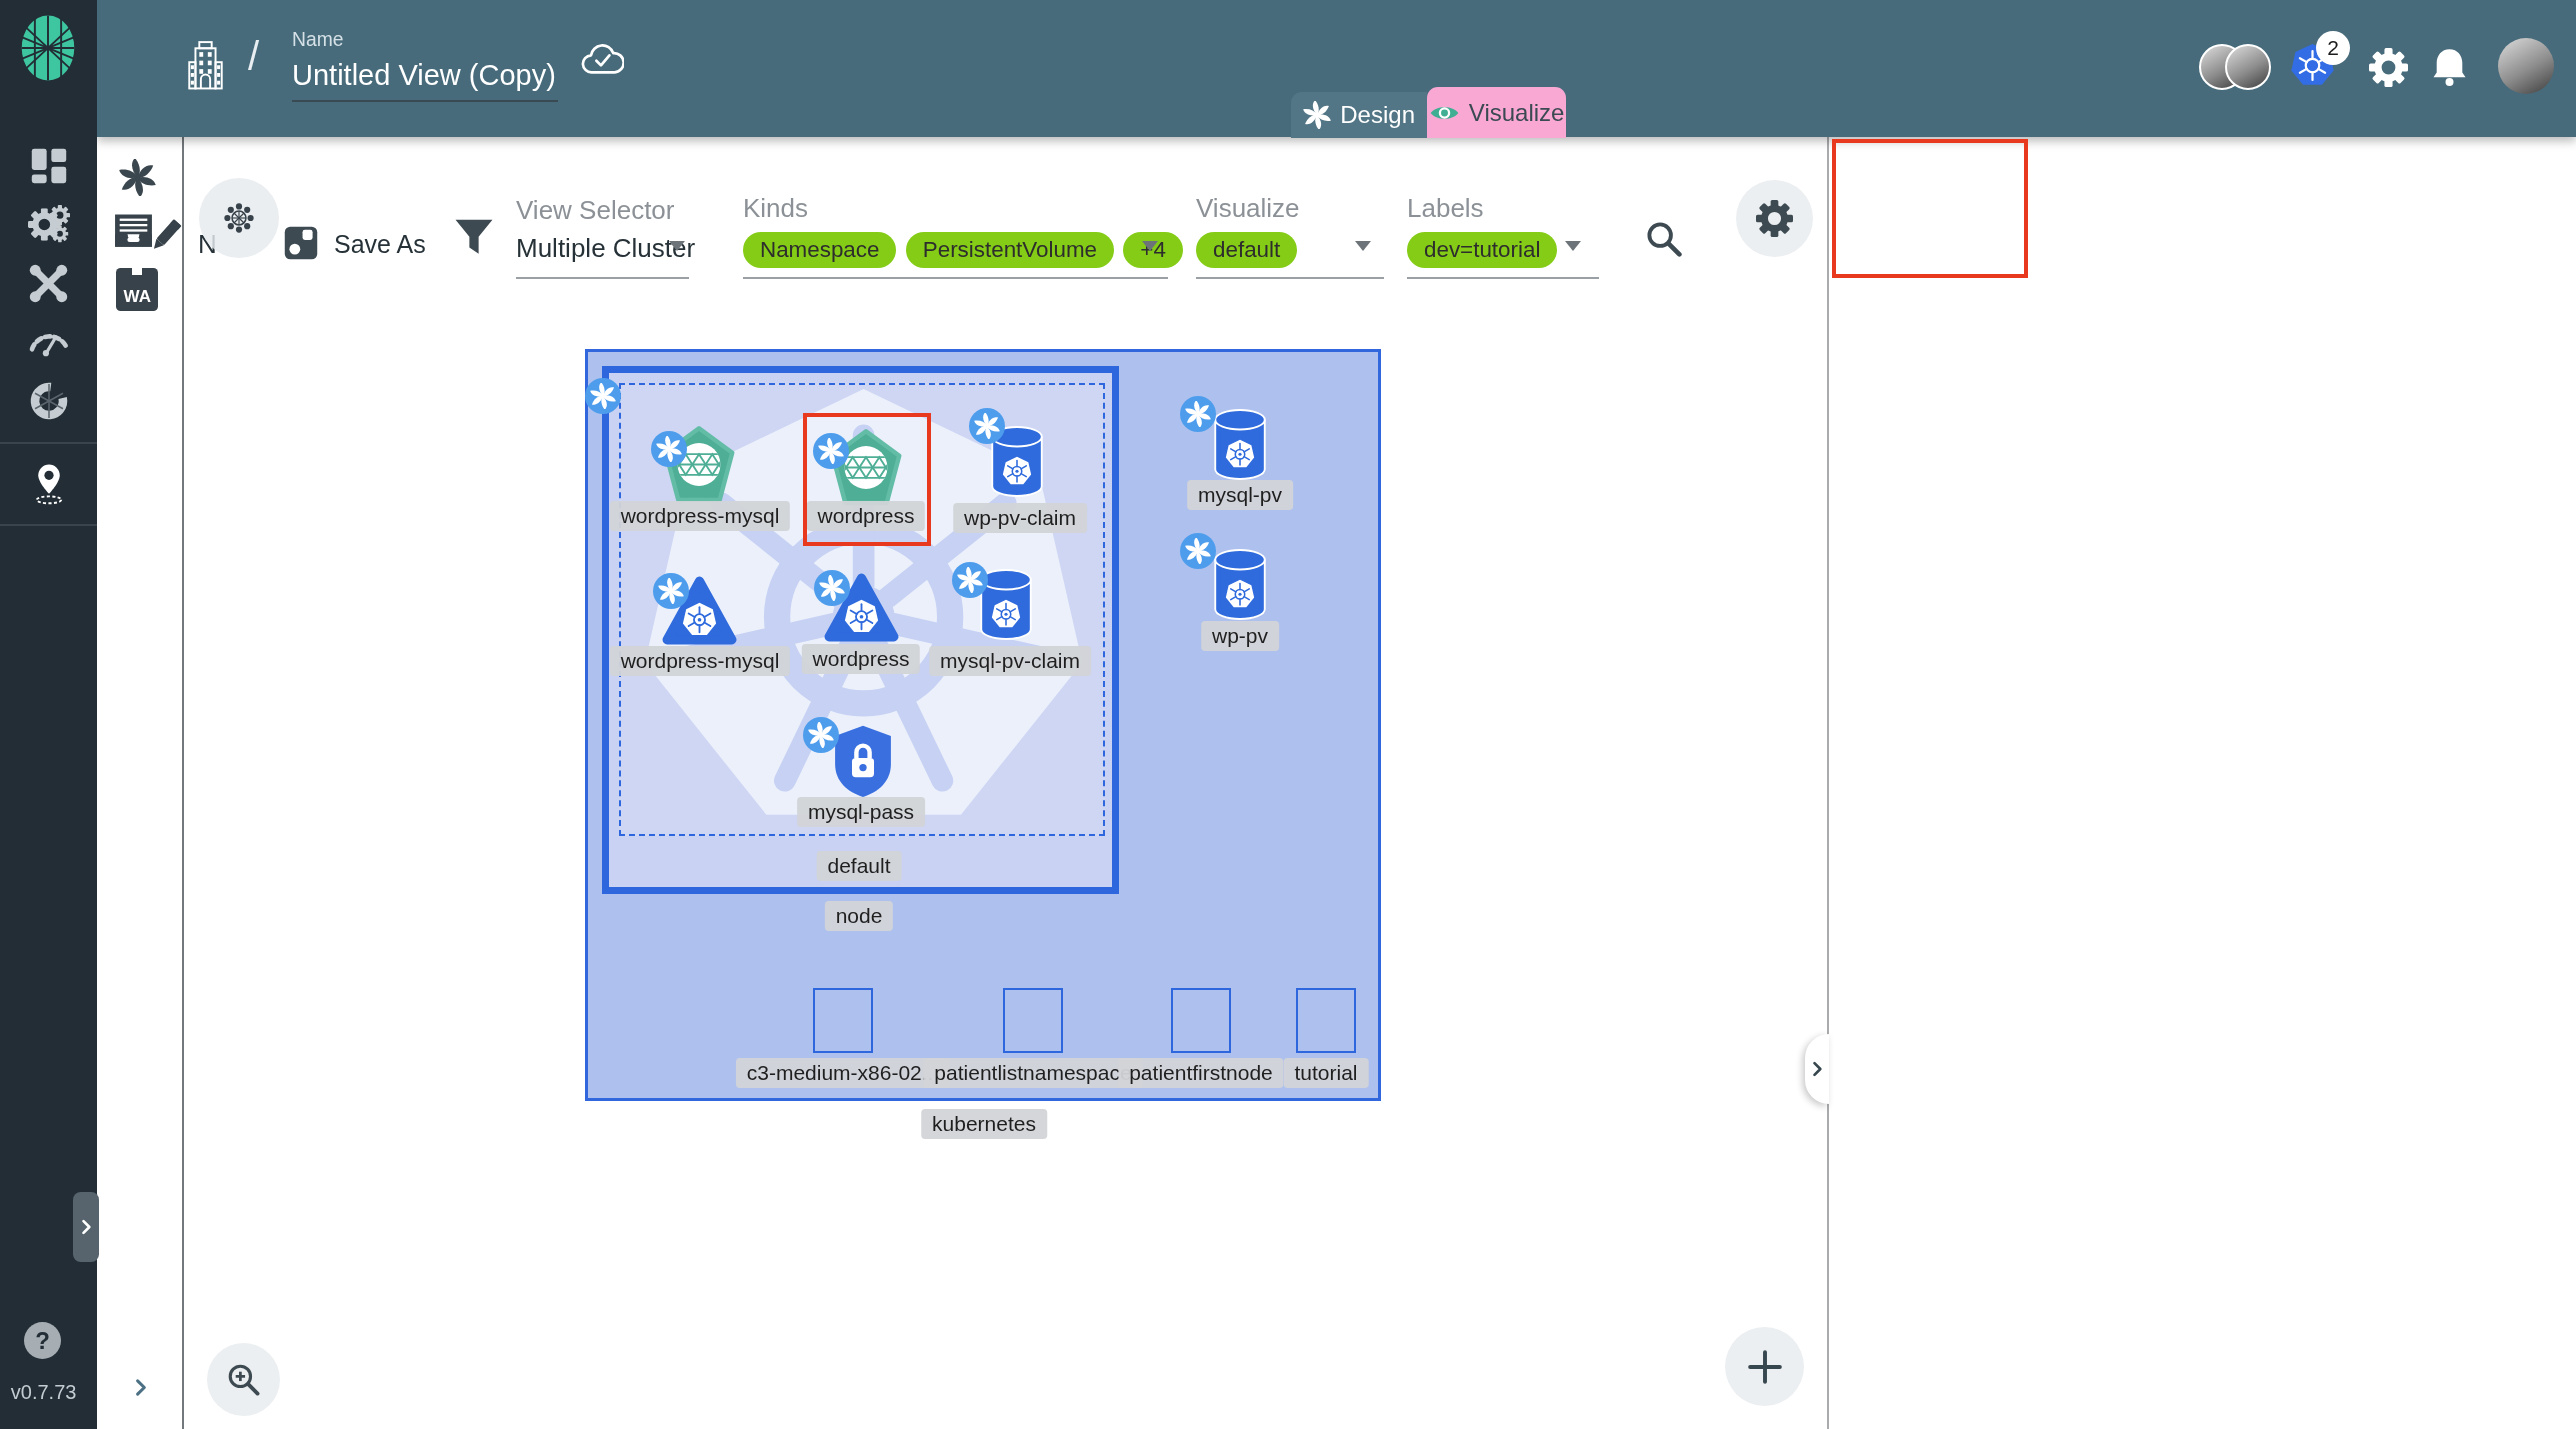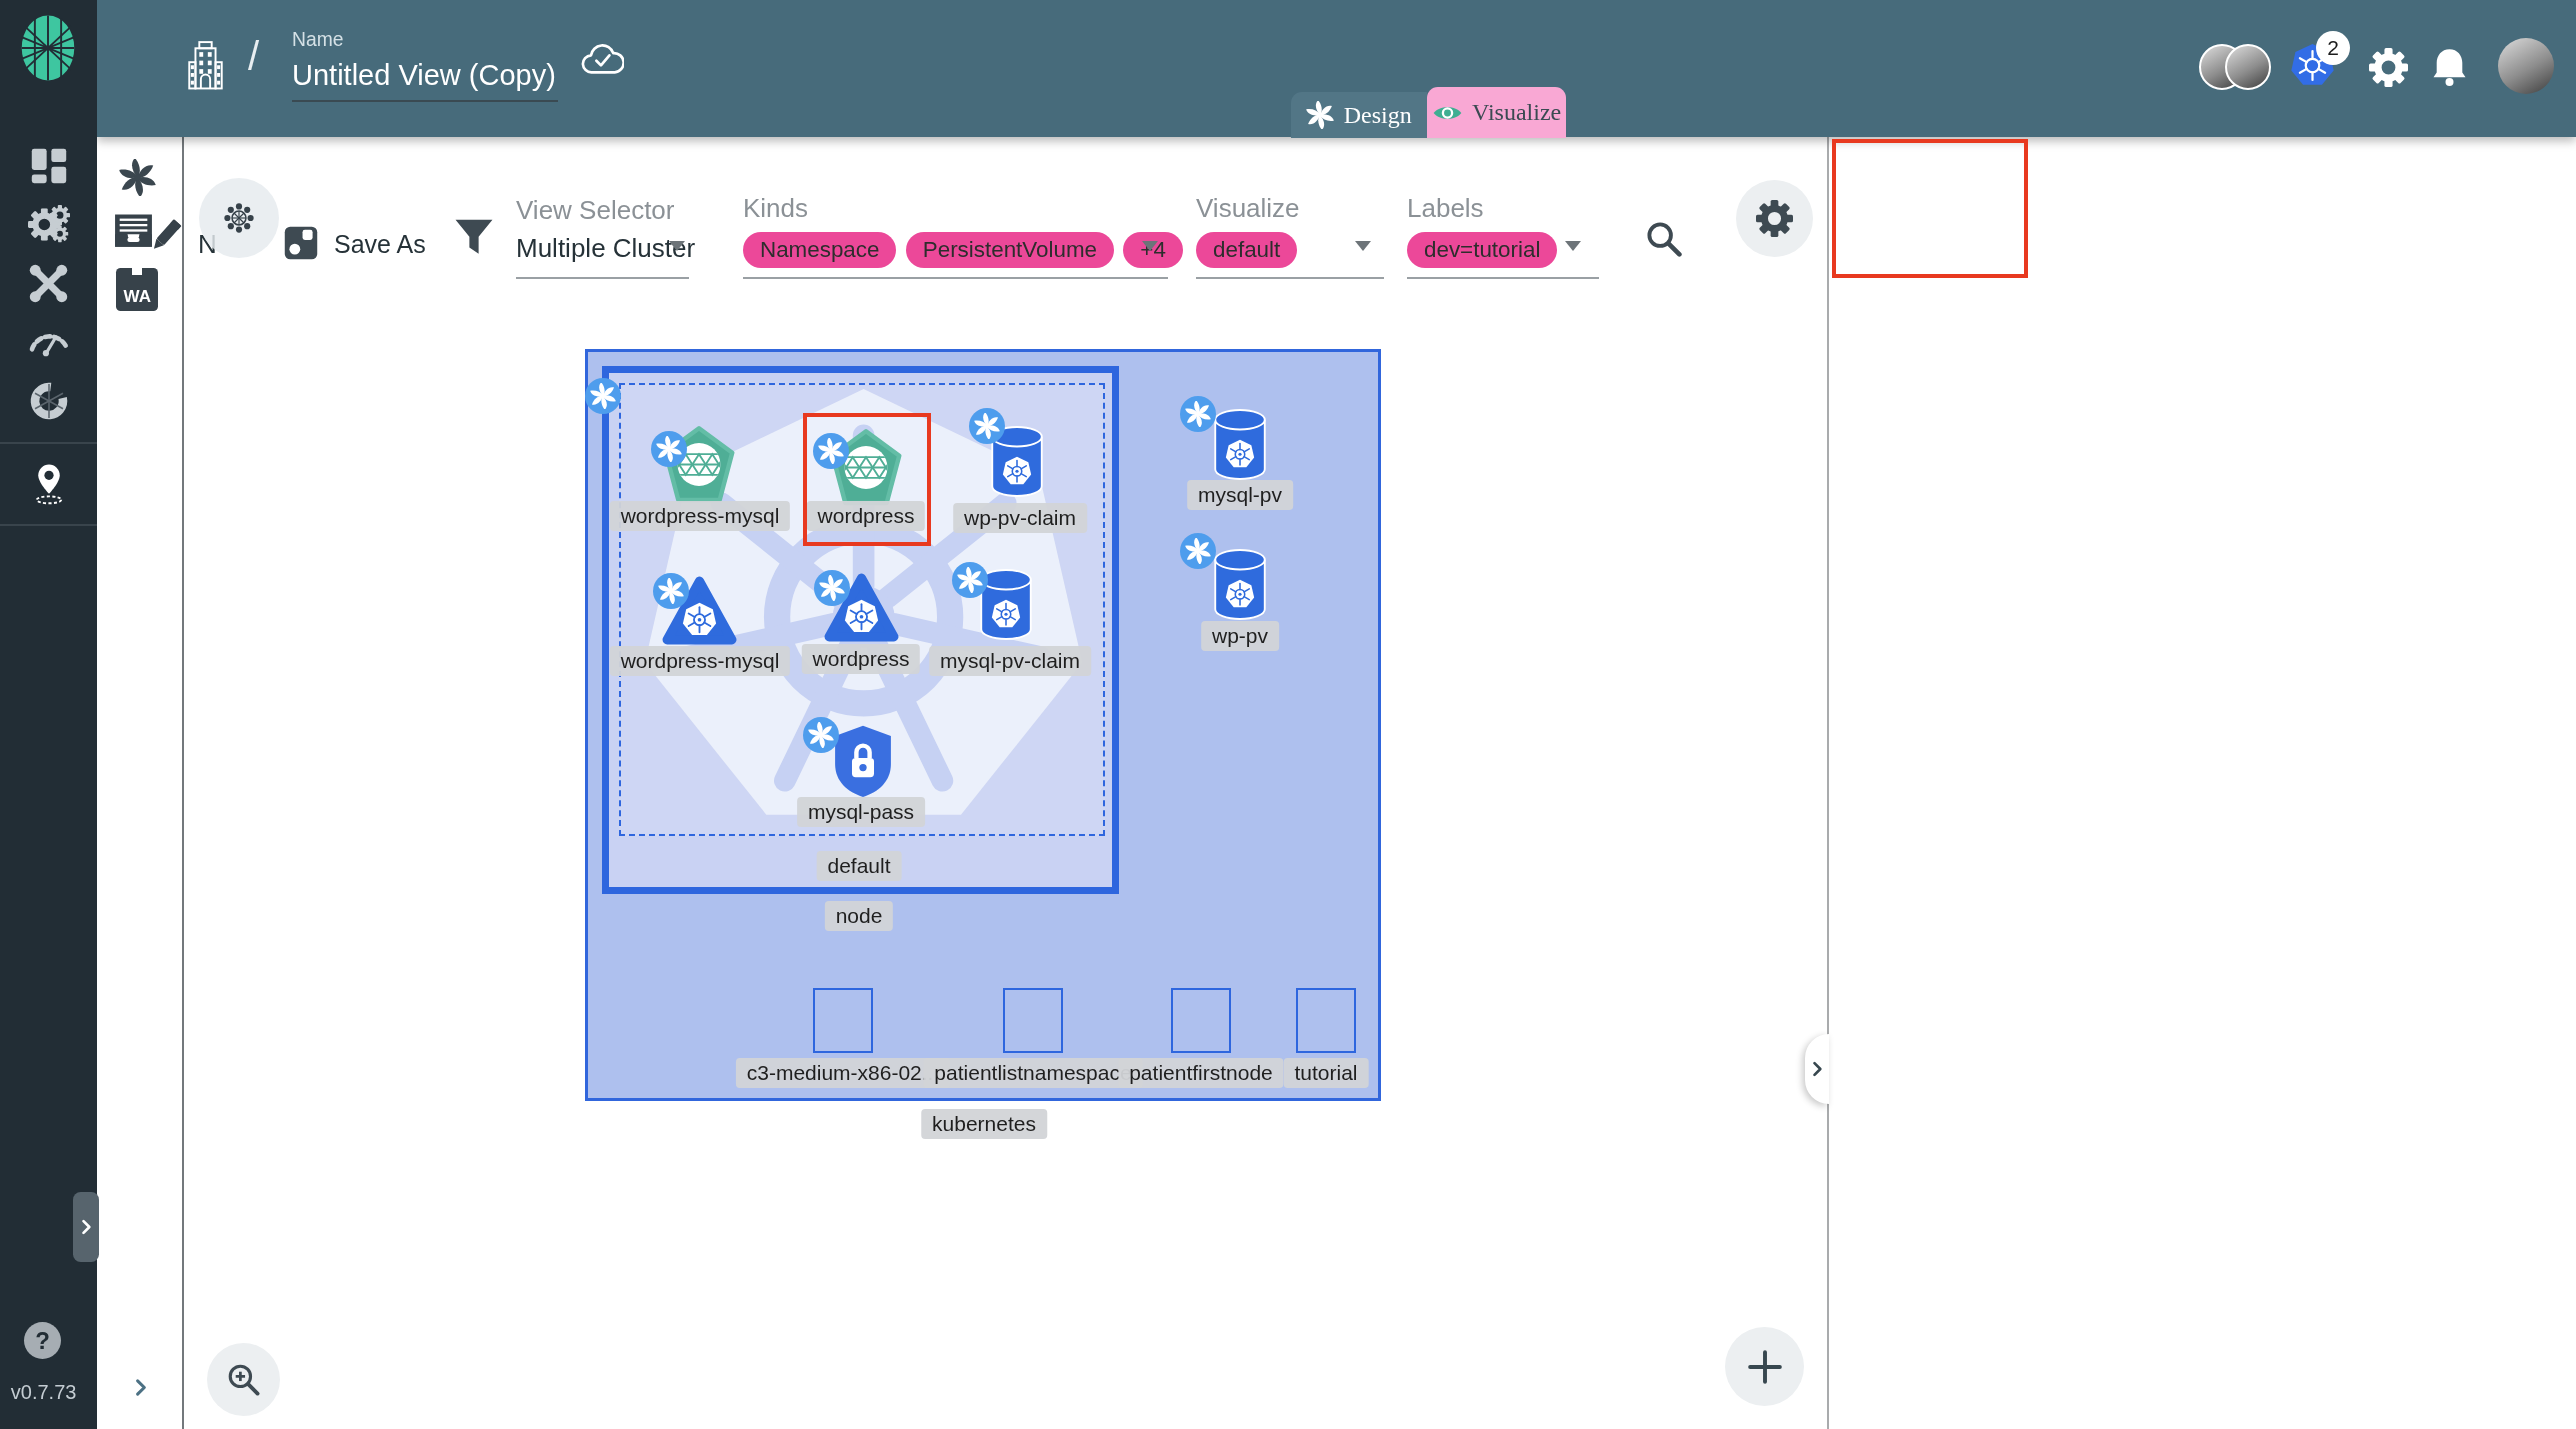--- a/index.html
+++ b/index.html
@@ -7,21 +7,21 @@
   body { font-family:"Liberation Sans", sans-serif; }
   .stage { position:relative; width:2576px; height:1430px; background:#fff; overflow:hidden; }
   .abs { position:absolute; }
 
   
   .header { position:absolute; left:97px; top:0; width:2479px; height:137px; background:#476b7b; z-index:40; box-shadow:0 3.9px 9.3px rgba(0,0,0,.28); }
   .name-label { font-size:19.3px; color:#d5e1e6; }
   .name-value { font-size:29px; color:#ffffff; }
   .name-underline { background:#3a4a52; height:2.3px; }
   .slash { font-size:40px; font-weight:300; color:#e8eef1; }
-  .toggle { position:absolute; left:1291px; top:87px; height:51px; display:flex; align-items:flex-end; z-index:41;font-family:Liberation Serif, serif; }
+  .toggle { position:absolute; left:1291px; top:87px; height:51px; display:flex; align-items:flex-end; z-index:41; }
   .seg { display:flex; align-items:center; justify-content:center; gap:9.3px; }
   .seg-design { width:136px; height:46px; background:#52768а; background:#527686; border-radius:10.8px 0 0 0; color:#fff; font-size:24px; }
   .seg-viz { width:139px; height:51px; background:#f9a8d4; border-radius:10.8px 10.8px 0 0; color:#3b4a52; font-size:24px; }
   .avatar { border-radius:50%; border:2.3px solid #fff; background:linear-gradient(150deg,#cfcfcf 10%,#8d8d8d 55%,#3c3c3c 100%); }
   .k8s-badge-count { position:absolute; width:34px; height:34px; border-radius:50%; background:#fff; color:#1c1c1c; font-size:21px; display:flex; align-items:center; justify-content:center; }
 
   
   .sidebar { position:absolute; left:0; top:0; width:97px; height:1430px; background:#222d35; z-index:50; }
   .side-div { position:absolute; left:0; width:97px; height:1.5px; background:#39444c; }
   .expand-tab { position:absolute; left:73px; top:1192px; width:25.5px; height:70px; background:#57646d; border-radius:7.7px; display:flex; align-items:center; justify-content:center; }
@@ -31,21 +31,21 @@
   
   .strip { position:absolute; left:97px; top:137px; width:87px; height:1292px; background:#fff; z-index:30; }
   .strip-border { position:absolute; left:182px; top:137px; width:1.5px; height:1292px; background:#73787c; z-index:31; }
   .wa-box { position:absolute; width:42px; height:43px; background:#37424a; border-radius:4.6px; color:#fff; font-size:17px; font-weight:bold; display:flex; align-items:flex-end; justify-content:center; padding-bottom:3.9px; }
   .wa-notch { position:absolute; top:0; left:15.4px; width:10.8px; height:7px; background:#fff; }
 
   
   .tb-label { font-size:26px; color:#8b9196; }
   .tb-value { font-size:26px; color:#263238; }
   .tb-underline { background:#9aa0a4; height:1.5px; }
-  .chip { display:inline-flex; align-items:center; height:36px; padding:0 17px; background:#ec4899; border-radius:18px; font-size:22.4px; color:#2d2d2d; margin-right:9.3px; }
+  .chip { display:inline-flex; align-items:center; height:36px; padding:0 17px; background:#84cc16; border-radius:18px; font-size:22.4px; color:#2d2d2d; margin-right:9.3px; }
   .caret { width:0; height:0; border-left:8.5px solid transparent; border-right:8.5px solid transparent; border-top:10.8px solid #6d7479; }
   .hover-circle { position:absolute; border-radius:50%; background:rgba(229,234,238,0.82); }
   .round-btn { position:absolute; border-radius:50%; background:#eceff1; display:flex; align-items:center; justify-content:center; }
   .btn-text { font-size:25px; color:#263238; }
 
   
   .k8s-rect { position:absolute; left:585px; top:349px; width:796px; height:752px; background:#aec0ee; border:3.1px solid #3166dc; }
   .node-rect { position:absolute; left:602px; top:366px; width:517px; height:528px; background:#c9d2f3; border:7px solid #2e66de; }
   .ns-rect { position:absolute; left:619px; top:383px; width:486px; height:453px; border:2.3px dashed #2e66de; background:#ced6f4; overflow:hidden; }
   .tag { position:absolute; transform:translateX(-50%); background:rgba(210,212,215,0.95); border-radius:3.9px; padding:3.1px 10.8px; font-size:21px; color:#1f1f1f; white-space:nowrap; z-index:6; }

